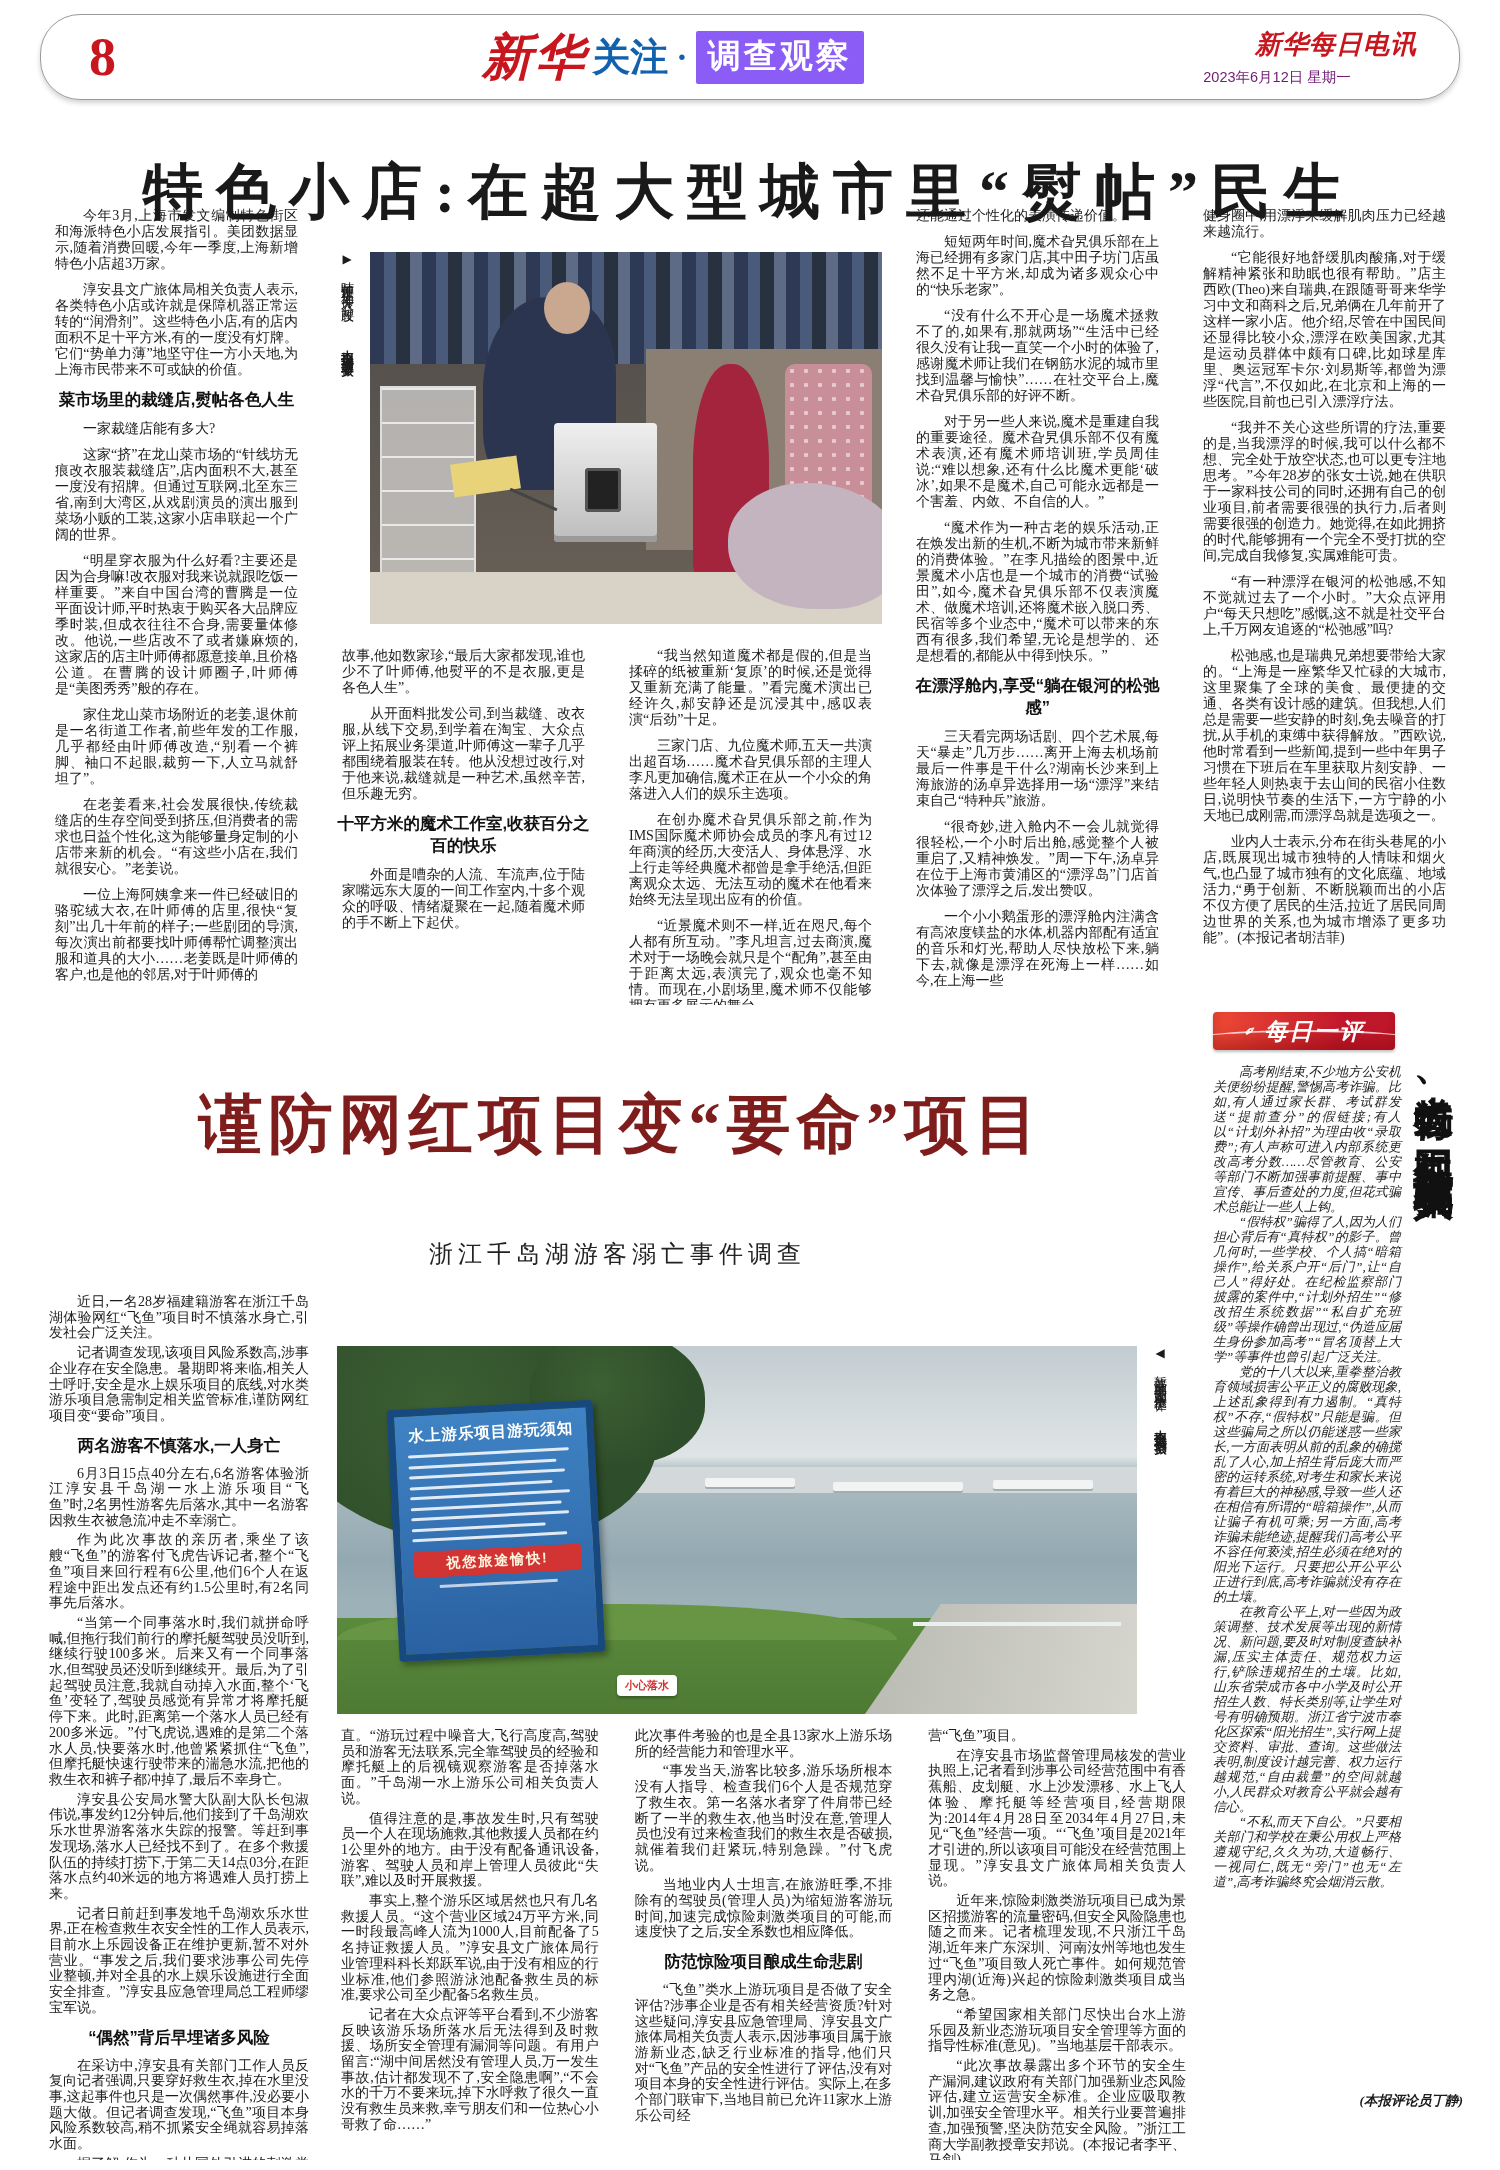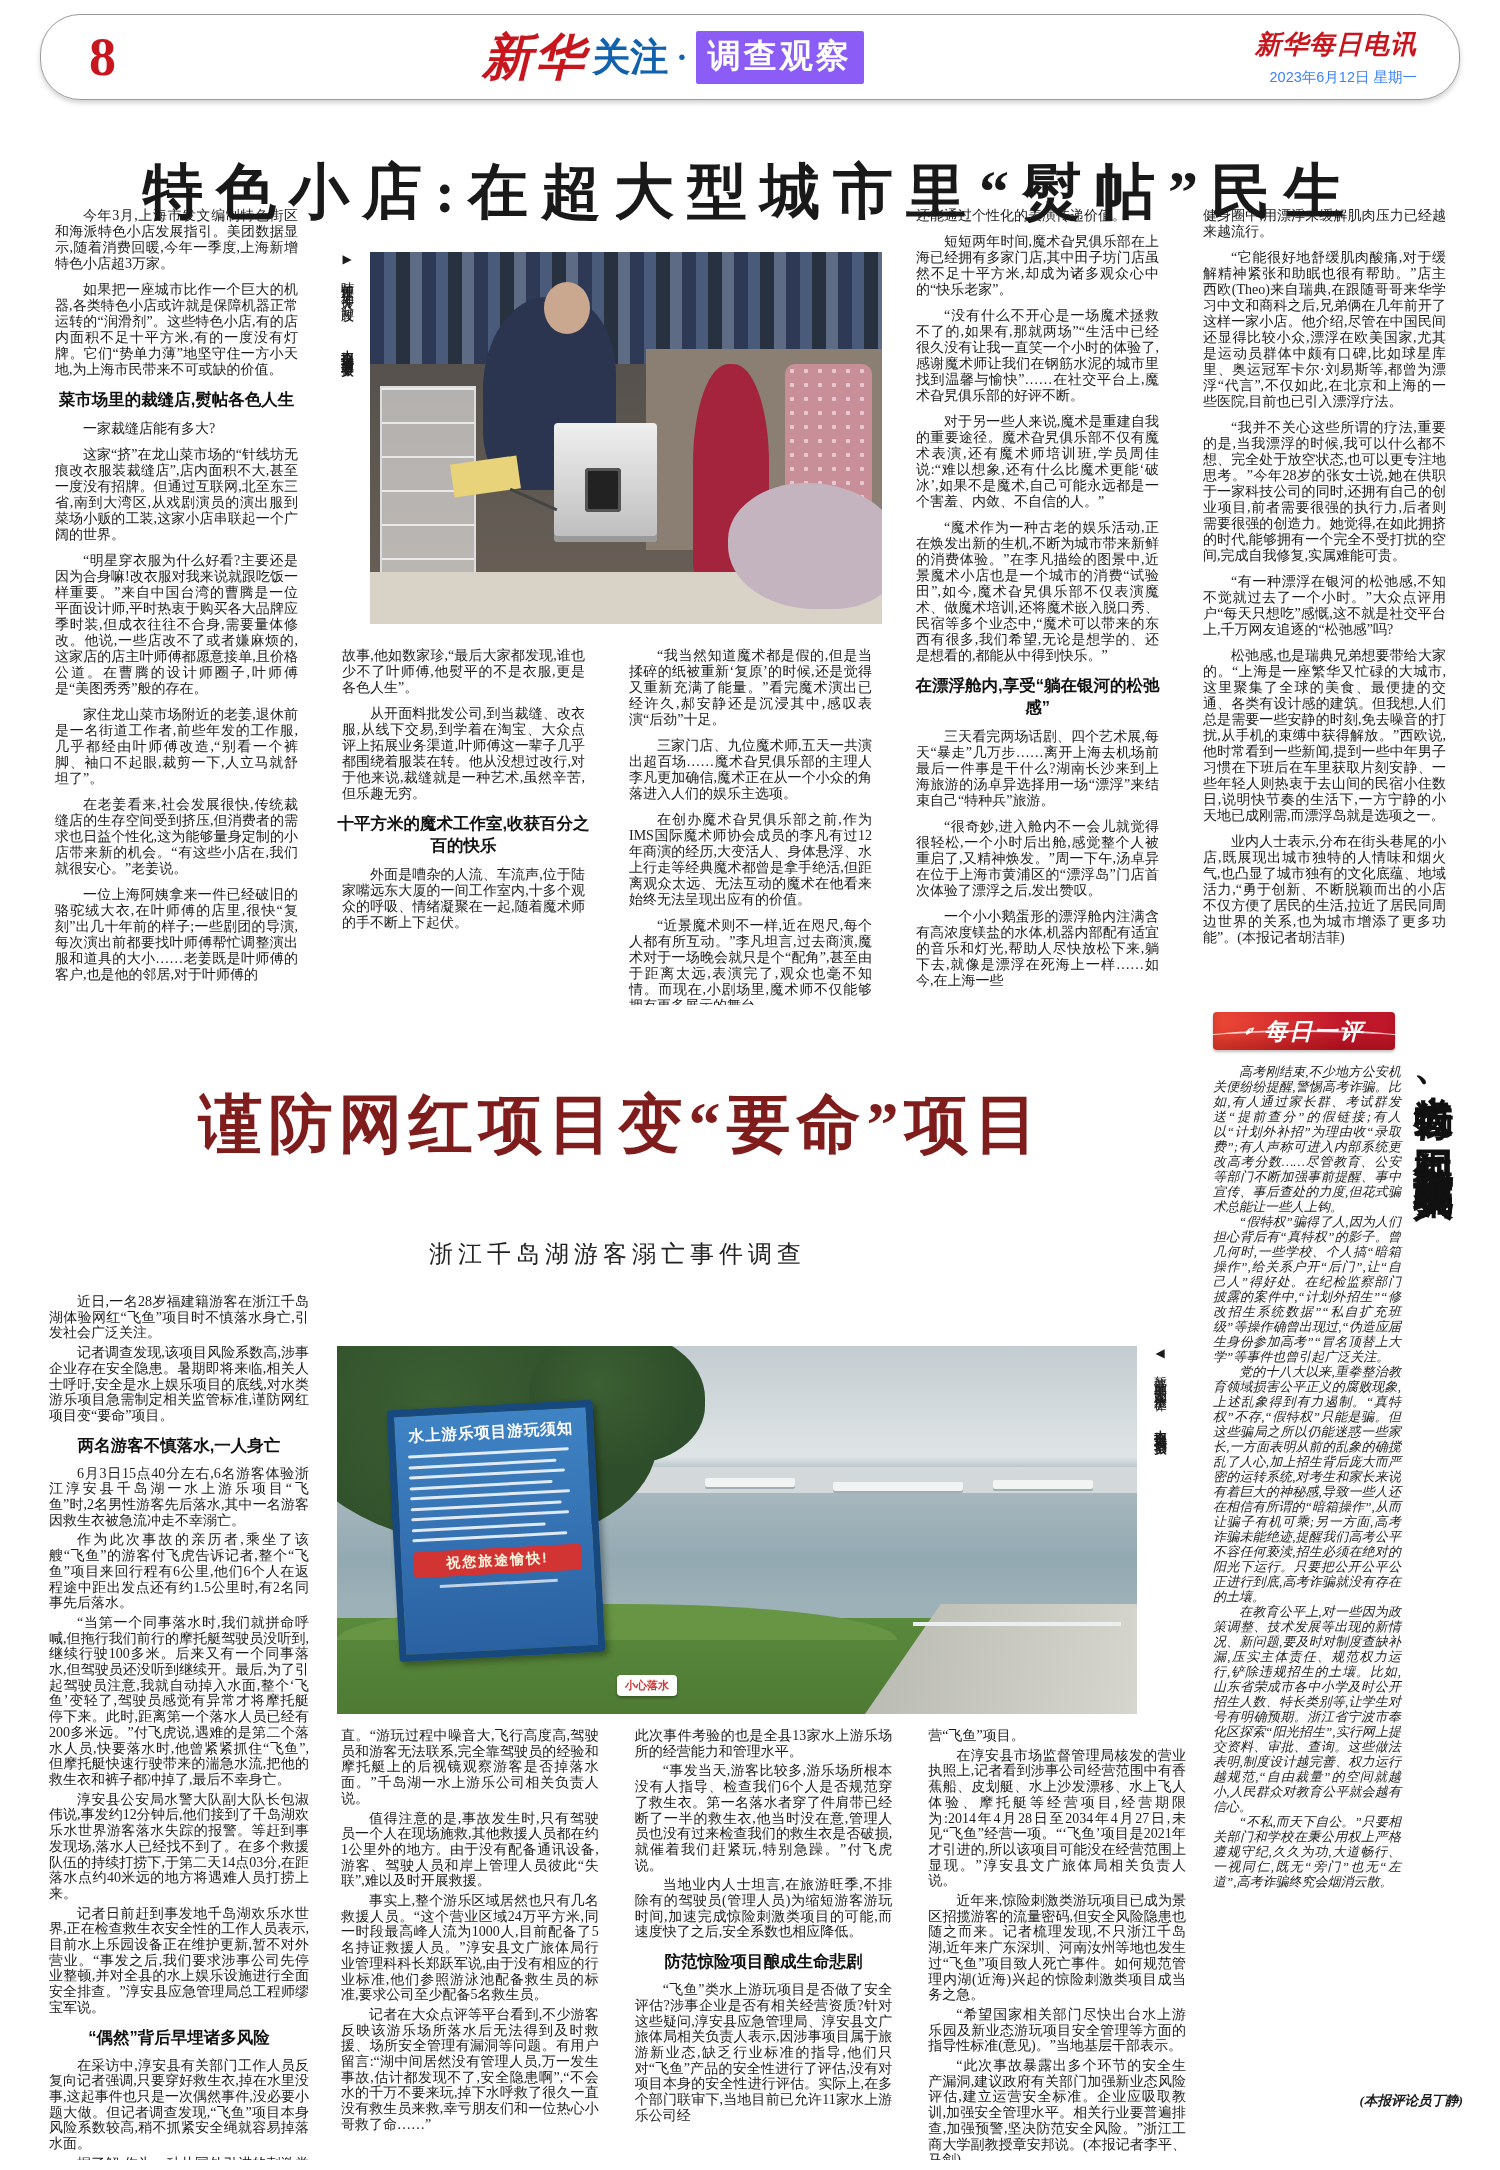--- a/index.html
+++ b/index.html
@@ -12,21 +12,21 @@
          box-shadow:0 3px 5px rgba(0,0,0,.18);display:flex;align-items:center;}
   .pageno{font-size:54px;font-weight:700;color:#c8161e;margin-left:48px;width:120px;}
   .brand{flex:1;display:flex;align-items:center;justify-content:center;gap:6px;}
   .brand-xh{font-size:50px;font-weight:700;font-style:italic;color:#c8161e;letter-spacing:2px;}
   .brand-gz{font-size:38px;font-weight:700;color:#1161ac;font-family:"Liberation Serif",serif;}
   .brand-dot{font-size:34px;color:#1161ac;font-weight:700;margin:0 2px;}
   .brand-box{background:#8b5cf6;color:#fff;font-family:"Liberation Sans",sans-serif;font-weight:700;
              font-size:33px;padding:3px 12px 5px;letter-spacing:3px;border-radius:2px;}
   .mast{width:280px;margin-right:42px;text-align:right;}
   .mast-name{font-size:26px;font-weight:700;font-style:italic;color:#c8161e;letter-spacing:1px;}
-  .mast-date{font-size:14.5px;color:#3b82f6;margin-top:6px;font-family:"Liberation Sans",sans-serif;}
+  .mast-date{font-size:14.5px;color:#701a75;margin-top:6px;font-family:"Liberation Sans",sans-serif;text-align:center;}
 
   
   .a1-head{left:45px;top:112px;width:1410px;text-align:center;font-size:60px;font-weight:900;
            letter-spacing:13px;color:#191919;}
   .a1-body{left:45px;top:198px;width:1413px;height:807px;display:flex;gap:24px;}
   .ncol{width:263px;height:807px;overflow:hidden;}
   .art p{margin:10px;font-size:14px;line-height:16px;text-align:justify;text-indent:2em;}
   .art p.noind{text-indent:0;}
   .colsub{margin:11px 0 9px;text-align:center;font-family:"Liberation Sans",sans-serif;
           font-weight:700;font-size:16.5px;color:#111;}
@@ -134,21 +134,21 @@
       <div class="mast-name">新华每日电讯</div>
       <div class="mast-date">2023年6月12日 星期一</div>
     </div>
   </div>
 
   <h1 class="abs a1-head">特色小店:在超大型城市里“熨帖”民生</h1>
 
   <div class="abs a1-body art">
     <div class="ncol">
       <p>今年3月,上海市发文编制特色街区和海派特色小店发展指引。美团数据显示,随着消费回暖,今年一季度,上海新增特色小店超3万家。</p>
-      <p>如果把一座城市比作一个巨大的机器,各类特色小店或许就是保障机器正常运转的“润滑剂”。这些特色小店,有的店内面积不足十平方米,有的一度没有灯牌。它们“势单力薄”地坚守住一方小天地,为上海市民带来不可或缺的价值。</p>
+      <p>淳安县文广旅体局相关负责人表示,各类特色小店或许就是保障机器正常运转的“润滑剂”。这些特色小店,有的店内面积不足十平方米,有的一度没有灯牌。它们“势单力薄”地坚守住一方小天地,为上海市民带来不可或缺的价值。</p>
       <h3 class="colsub">菜市场里的裁缝店,熨帖各色人生</h3>
       <p>一家裁缝店能有多大?</p>
       <p>这家“挤”在龙山菜市场的“针线坊无痕改衣服装裁缝店”,店内面积不大,甚至一度没有招牌。但通过互联网,北至东三省,南到大湾区,从戏剧演员的演出服到菜场小贩的工装,这家小店串联起一个广阔的世界。</p>
       <p>“明星穿衣服为什么好看?主要还是因为合身嘛!改衣服对我来说就跟吃饭一样重要。”来自中国台湾的曹腾是一位平面设计师,平时热衷于购买各大品牌应季时装,但成衣往往不合身,需要量体修改。他说,一些店改不了或者嫌麻烦的,这家店的店主叶师傅都愿意接单,且价格公道。在曹腾的设计师圈子,叶师傅是“美图秀秀”般的存在。</p>
       <p>家住龙山菜市场附近的老姜,退休前是一名街道工作者,前些年发的工作服,几乎都经由叶师傅改造,“别看一个裤脚、袖口不起眼,裁剪一下,人立马就舒坦了”。</p>
       <p>在老姜看来,社会发展很快,传统裁缝店的生存空间受到挤压,但消费者的需求也日益个性化,这为能够量身定制的小店带来新的机会。“有这些小店在,我们就很安心。”老姜说。</p>
       <p>一位上海阿姨拿来一件已经破旧的骆驼绒大衣,在叶师傅的店里,很快“复刻”出几十年前的样子;一些剧团的导演,每次演出前都要找叶师傅帮忙调整演出服和道具的大小……老姜既是叶师傅的客户,也是他的邻居,对于叶师傅的</p>
     </div>
 
     <div class="a1-mid">

